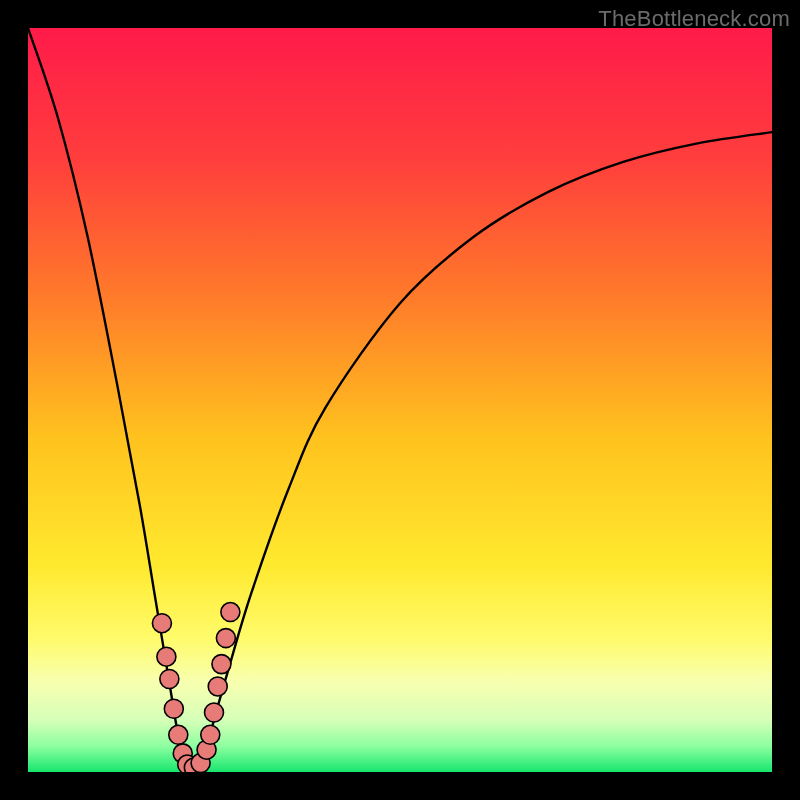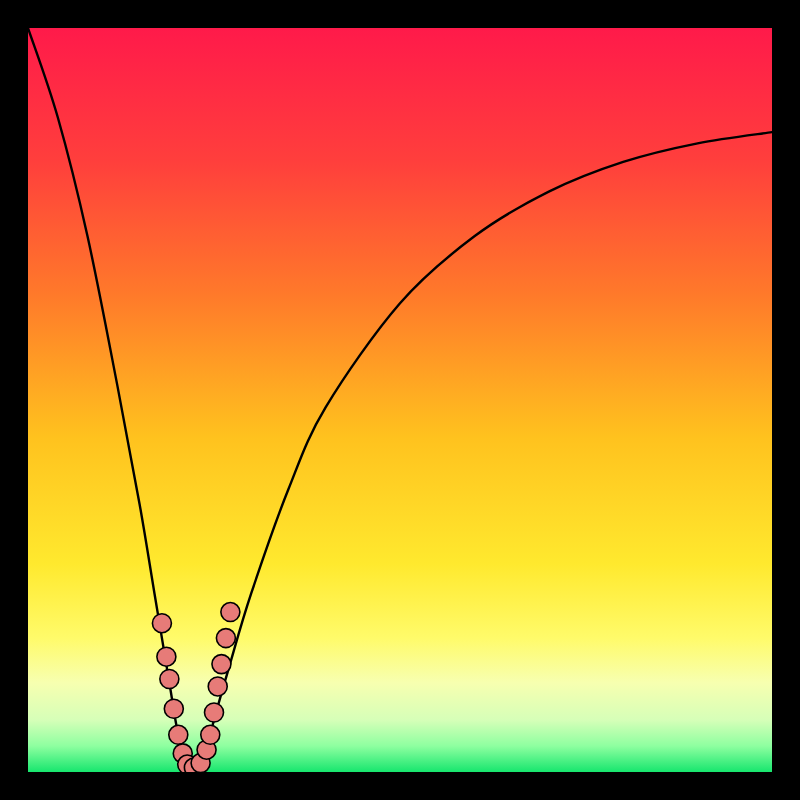--- a/index.html
+++ b/index.html
@@ -89,13 +89,14 @@
           <circle cx="178.56" cy="721.68" r="9.5" fill="#e77b78" stroke="#000000" stroke-width="1.6"></circle>
           <circle cx="182.28" cy="706.80" r="9.5" fill="#e77b78" stroke="#000000" stroke-width="1.6"></circle>
           <circle cx="186.00" cy="684.48" r="9.5" fill="#e77b78" stroke="#000000" stroke-width="1.6"></circle>
           <circle cx="189.72" cy="658.44" r="9.5" fill="#e77b78" stroke="#000000" stroke-width="1.6"></circle>
           <circle cx="193.44" cy="636.12" r="9.5" fill="#e77b78" stroke="#000000" stroke-width="1.6"></circle>
           <circle cx="197.90" cy="610.08" r="9.5" fill="#e77b78" stroke="#000000" stroke-width="1.6"></circle>
           <circle cx="202.37" cy="584.04" r="9.5" fill="#e77b78" stroke="#000000" stroke-width="1.6"></circle>
         </g>
     </svg>
   </div>
+  <div class="watermark">TheBottleneck.com</div>
 </div>
 
 </body></html>

